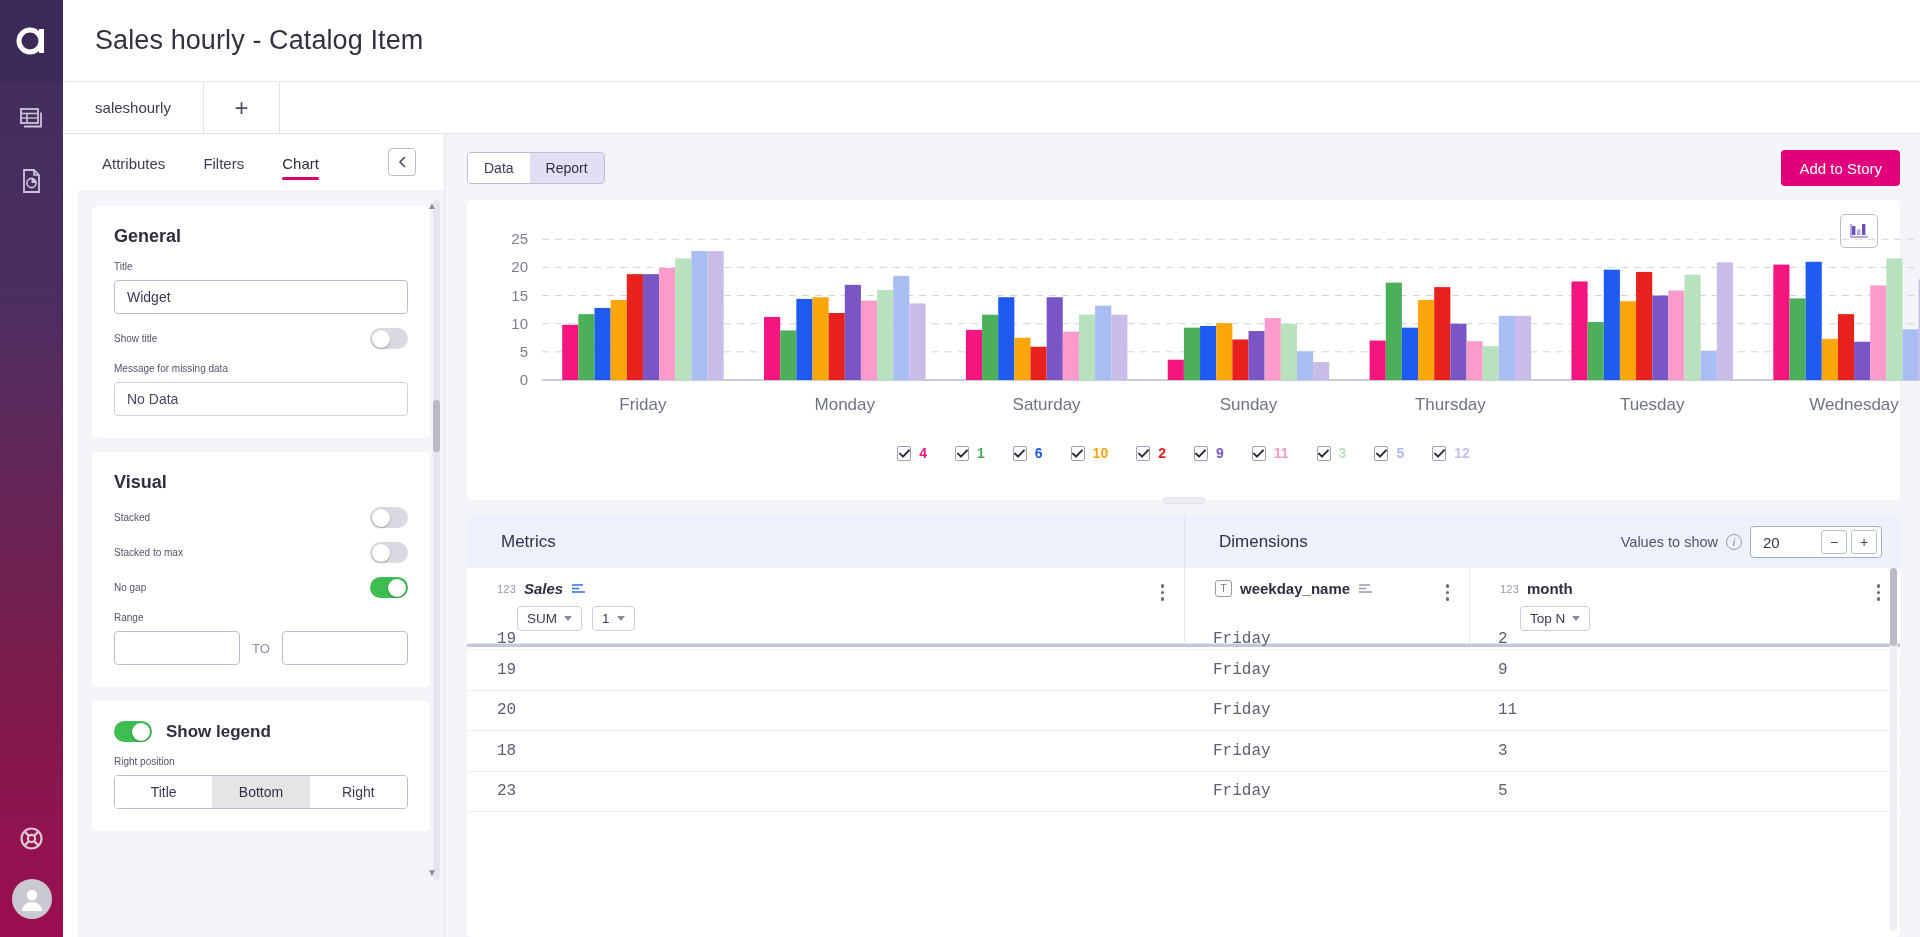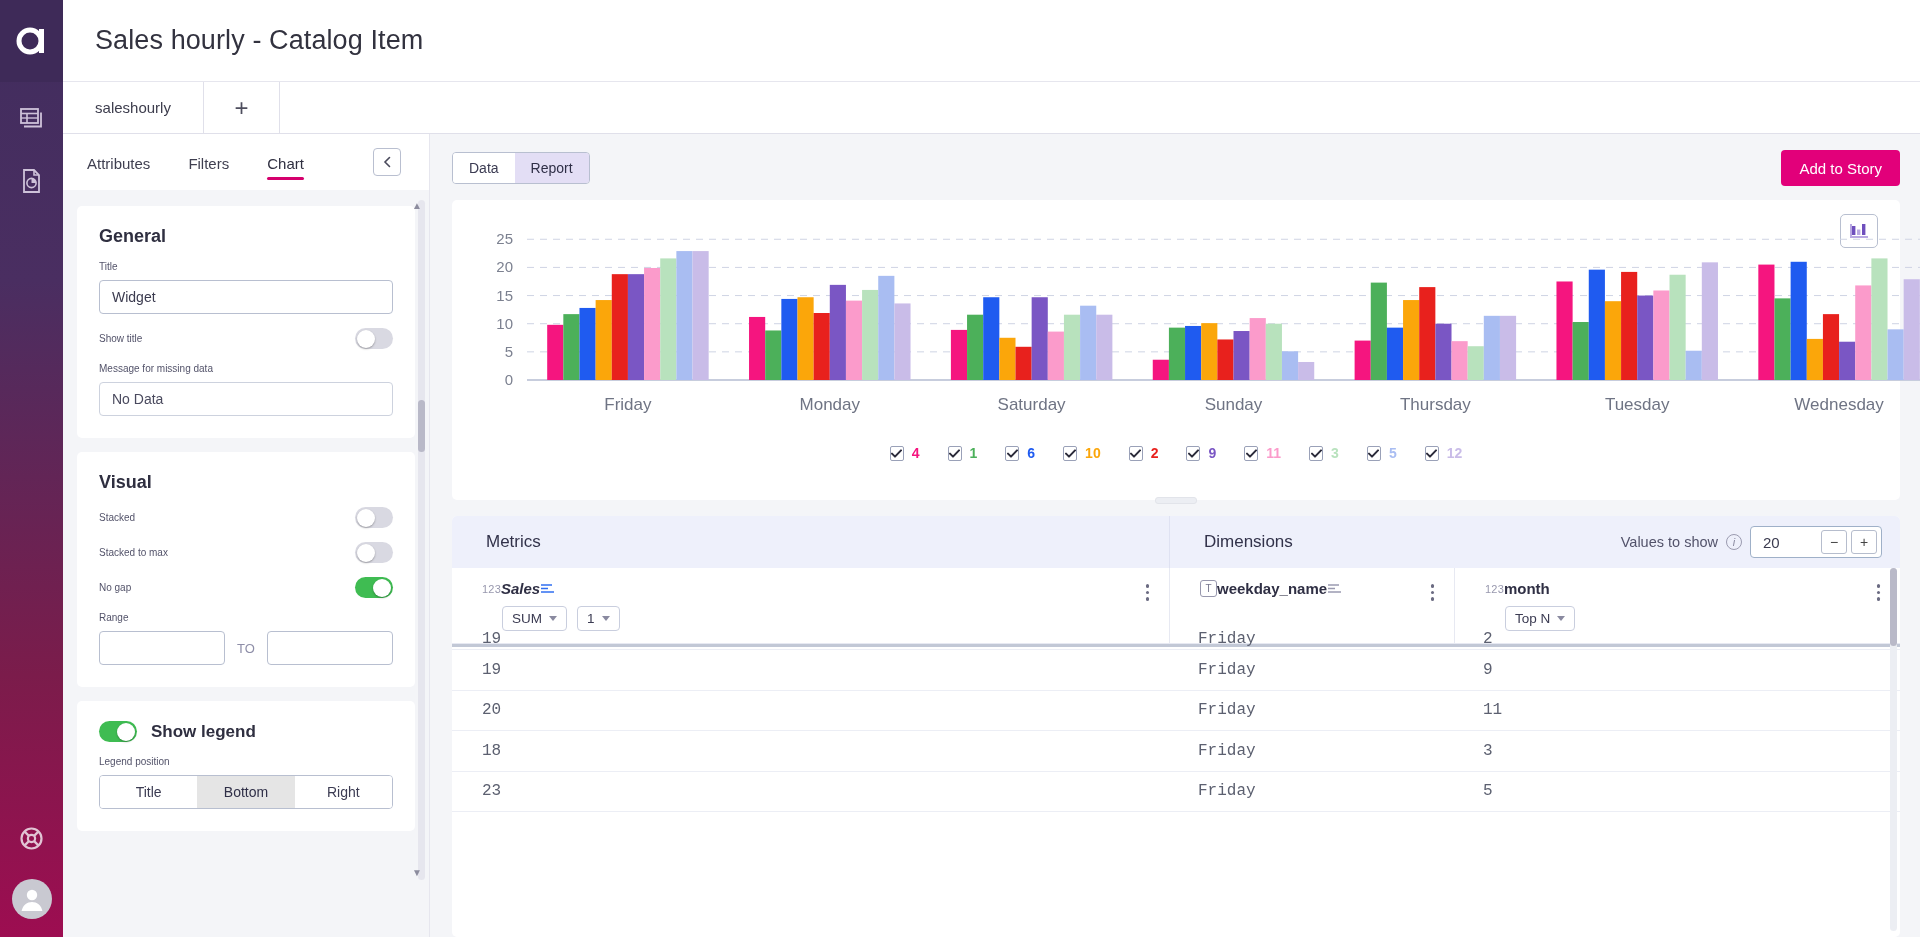--- a/index.html
+++ b/index.html
@@ -48,21 +48,21 @@
     min-width:140px; padding:0 26px; display:flex; align-items:center; justify-content:center;
     font-size:15px; color:#3d3d4d; background:#fff;
   }
   .doc-tab-add {
     width:77px; display:flex; align-items:center; justify-content:center;
     border-left:1px solid #e0e0ea; border-right:1px solid #e0e0ea;
     background:#fff; font-size:24px; color:#4e4e5e; font-weight:300;
   }
   .tabstrip-fill { flex:1; border-bottom:1px solid transparent; }
 
-  .body { flex:1; display:flex; min-height:0; background:#f4f5f8; }
+  .body { flex:1; display:flex; min-height:0; background:#f4f5f8;margin-left:15px; }
 
   
   .panel { width:367px; flex:0 0 367px; background:#fff; display:flex; flex-direction:column; border-right:1px solid #e6e6ee; }
   .panel-tabs { height:56px; display:flex; align-items:center; padding:0 24px; gap:38px; position:relative; }
   .panel-tab { font-size:15px; color:#3f3f50; padding:16px 0 14px; position:relative; }
   .panel-tab.active { color:#2f2f40; }
   .panel-tab.active::after {
     content:""; position:absolute; left:0; right:0; bottom:6px; height:3px; background:#d5006d; border-radius:2px;
   }
   .collapse-btn {
@@ -158,21 +158,21 @@
   .stepper { display:flex; align-items:center; border:1px solid #9fb0c8; border-radius:4px; height:32px; background:#fff; padding-left:12px; }
   .stepper .val { width:58px; font-size:15px; color:#3b3b4f; }
   .stepper .btn { width:26px; height:24px; border:1px solid #b6bdcd; border-radius:3px; background:#fff;
      display:flex; align-items:center; justify-content:center; font-size:14px; color:#444; margin-right:4px; }
 
   .field-row { display:flex; border-bottom:1px solid #e7e9f2; }
   .f-cell { padding:12px 16px 12px 30px; position:relative; }
   .f-metric { flex:0 0 auto; width:718px; border-right:1px solid #e7e9f2; }
   .f-dim1 { flex:0 0 auto; width:285px; border-right:1px solid #e7e9f2; }
   .f-dim2 { flex:1; }
-  .f-title { display:flex; align-items:center; gap:0; font-size:15px; }
+  .f-title { display:flex; align-items:center; gap:8px; font-size:15px; }
   .typ { font-size:11px; color:#9898ae; letter-spacing:.2px; }
   .typ-box { width:17px; height:17px; border:1.3px solid #9898ae; border-radius:3px; color:#76768d;
       font-size:10px; display:flex; align-items:center; justify-content:center; }
   .f-name { font-weight:700; color:#2f2f44; }
   .f-name.ital { font-style:italic; }
   .chips { display:flex; gap:10px; margin-top:9px;padding-left:20px; }
   .chip { border:1px solid #c9cede; border-radius:4px; height:25px; padding:0 9px;
       display:flex; align-items:center; gap:7px; font-size:13.5px; color:#3b3b52; background:#fff; }
   .caret { border-left:4px solid transparent; border-right:4px solid transparent; border-top:5px solid #8a8aa0; }
   .kebab { position:absolute; right:20px; top:16px; display:flex; flex-direction:column; gap:3px; }
@@ -309,21 +309,21 @@
               <span class="range-to">TO</span>
               <input class="text-input" value="" style="">
             </div>
           </div>
 
           <div class="card">
             <div class="legend-head">
               <div class="toggle on"></div>
               <span class="lbl">Show legend</span>
             </div>
-            <p class="field-label">Legend position</p>
+            <p class="field-label">Right position</p>
             <div class="segmented">
               <div>Title</div>
               <div class="sel">Bottom</div>
               <div>Right</div>
             </div>
           </div>
 
           <div class="panel-sb">
             <div class="panel-sb-up">▲</div>
             <div class="panel-sb-dn">▼</div>

